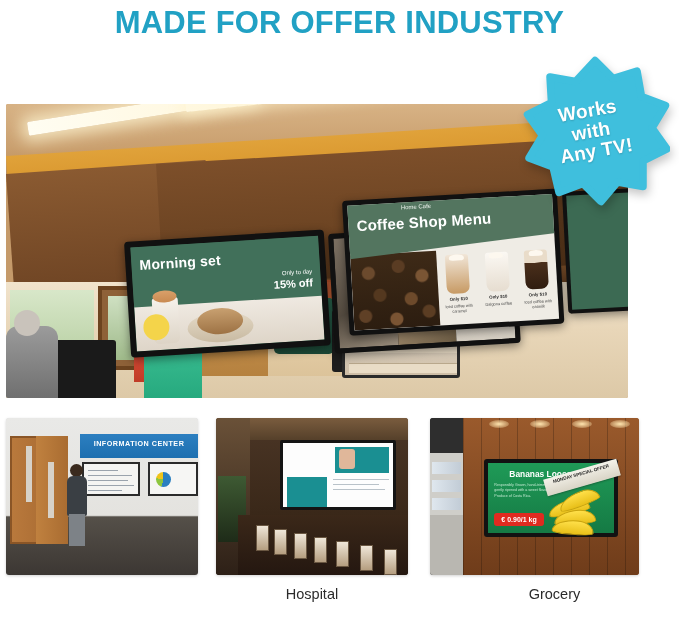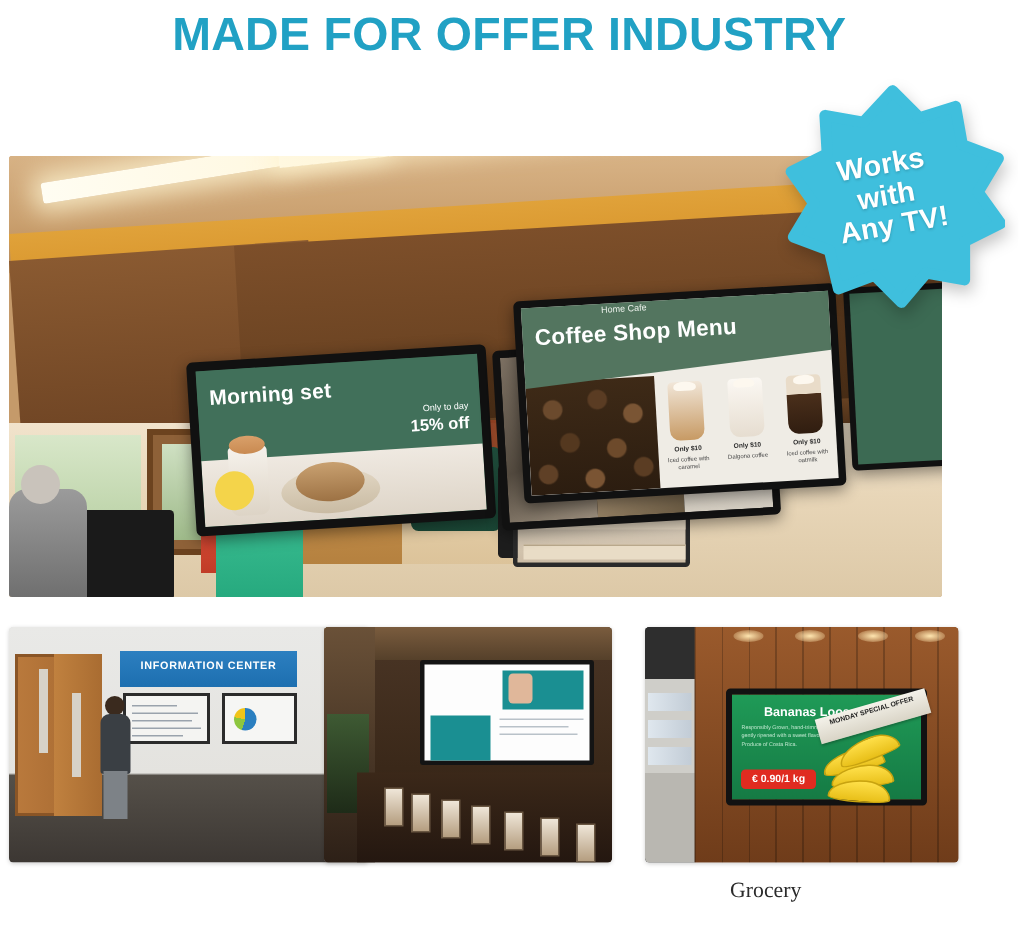--- a/index.html
+++ b/index.html
@@ -248,21 +248,21 @@
   .badge .l2{transform:translateX(-4px);}
   .badge .l3{transform:translateX(-2px);}
 
   
   .thumbs{position:absolute;left:6px;top:418px;width:667px;height:160px;}
   .thumb{
     position:absolute;top:0;width:192px;height:157px;
     border-radius:3px;overflow:hidden;background:#ddd;
     box-shadow:0 1px 3px rgba(0,0,0,.18);
   }
-  #th1{left:0;padding-left:48px;}
+  #th1{left:0;}
   #th2{left:210px;}
   #th3{left:424px;width:209px;}
 
   
   #th1 .bg{position:absolute;inset:0;background:linear-gradient(180deg,#e9e9e7 0%,#e4e3df 62%,#555049 63%,#3c3733 100%);}
   #th1 .door{position:absolute;left:4px;top:18px;width:58px;height:108px;background:linear-gradient(90deg,#b9793c,#a2662f);border:2px solid #8a5526;box-sizing:border-box;}
   #th1 .door2{position:absolute;left:30px;top:18px;width:32px;height:108px;background:linear-gradient(90deg,#c0813f,#a96c31);}
   #th1 .dglass{position:absolute;top:8px;width:6px;height:56px;background:#d7d2c8;}
   #th1 .banner{position:absolute;left:74px;top:16px;width:118px;height:24px;background:linear-gradient(180deg,#2c7fc0,#1d6fb0);}
   #th1 .banner span{position:absolute;left:0;right:0;top:5px;text-align:center;color:#fff;font-size:7.2px;font-weight:bold;letter-spacing:.5px;}
@@ -313,21 +313,21 @@
   #th3 .ribbon{position:absolute;right:-6px;top:6px;width:76px;height:17px;
     background:linear-gradient(180deg,#f4f2ea,#d9d4c6);transform:rotate(-16deg);
     box-shadow:0 1px 2px rgba(0,0,0,.3);overflow:hidden;}
   #th3 .ribbon span{position:absolute;left:0;right:0;top:2px;text-align:center;font-size:4.6px;
     font-weight:bold;color:#1e1e1e;line-height:1.35;}
 
   .caption-row{position:absolute;left:6px;top:586px;width:667px;height:26px;}
   .caption{position:absolute;top:0;width:192px;text-align:center;font-size:14.5px;color:#2b2b2b;}
   #cap1{left:0;}
   #cap2{left:210px;}
-  #cap3{left:400px;width:209px;font-family:Liberation Serif, serif;}
+  #cap3{left:444px;width:209px;}
 </style>
 </head>
 <body>
 
 <div class="headline">MADE FOR OFFER INDUSTRY</div>
 
 <div class="hero">
   <div class="ceiling"></div>
   <div class="ceil-light"></div>
   <div class="ceil-light2"></div>
@@ -515,14 +515,15 @@
         <i style="left:12px;top:6px;transform:rotate(-20deg)"></i>
       </div>
       <div class="ribbon">
         <span>MONDAY SPECIAL OFFER</span>
       </div>
     </div>
   </div>
 </div>
 
 <div class="caption-row">
+  <div class="caption" id="cap2">Hospital</div>
   <div class="caption" id="cap3">Grocery</div>
 </div>
 
 </body></html>

